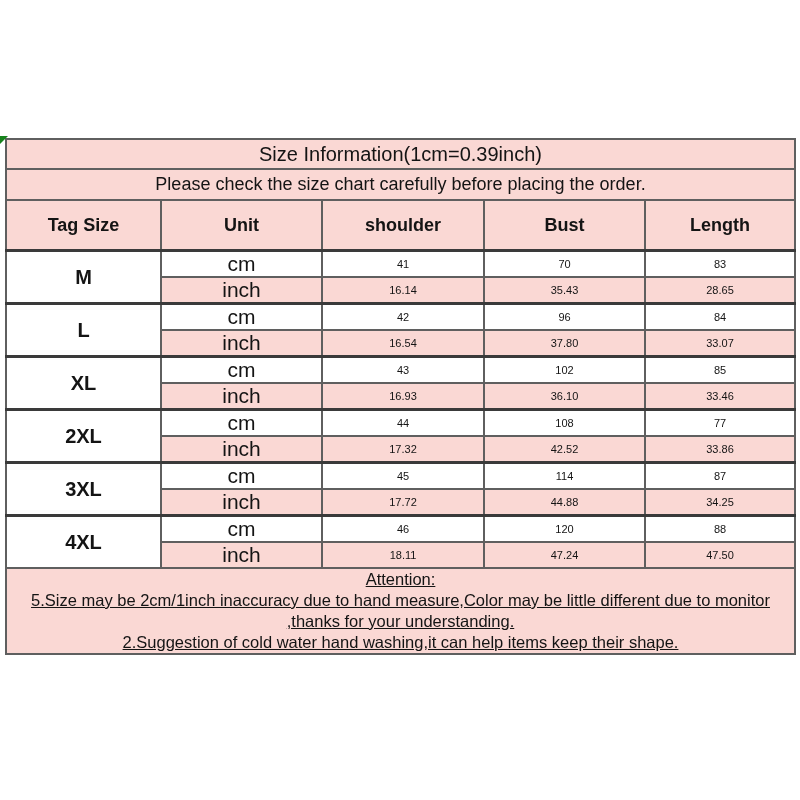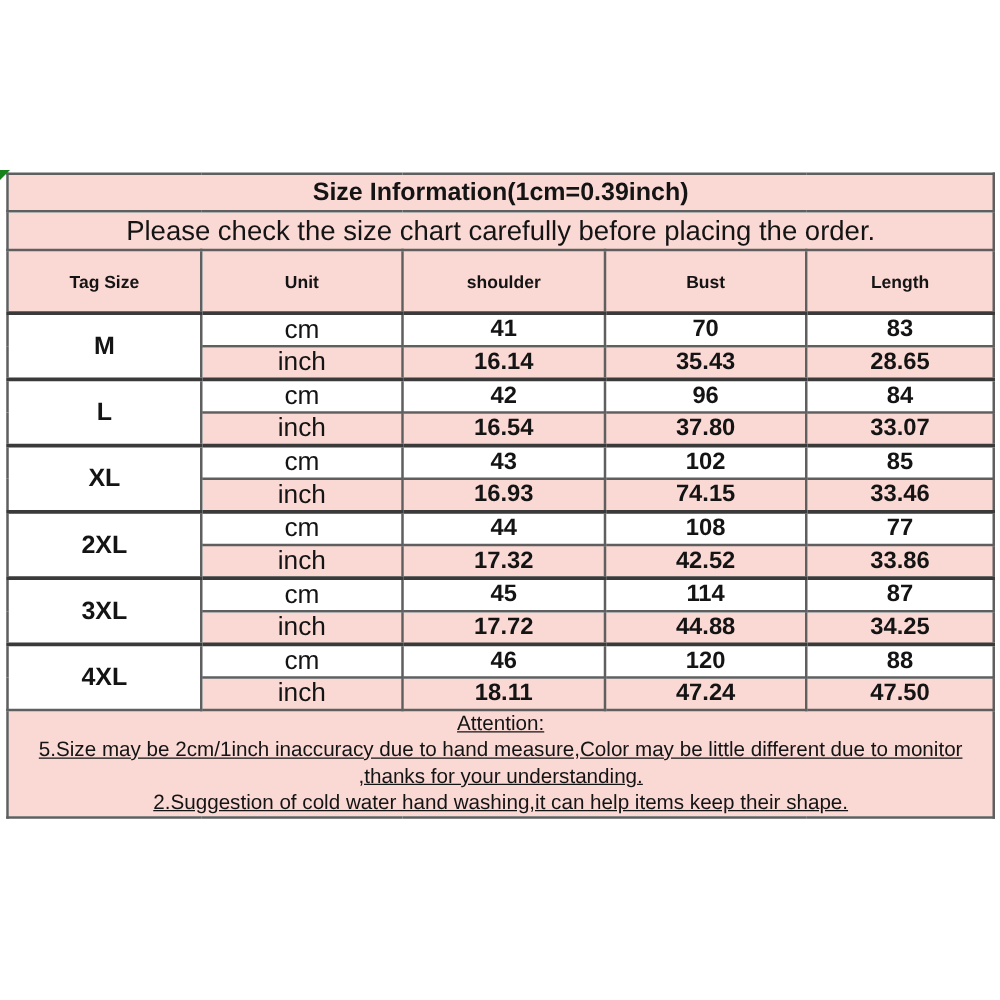--- a/index.html
+++ b/index.html
@@ -40,49 +40,48 @@
   .size-table td, .size-table th {
     border: 2px solid var(--border, #5f5f5f);
     text-align: center;
     vertical-align: middle;
     padding: 0;
     overflow: hidden;
     color: #141414;
   }
   .title-cell {
     background: var(--pink, #fad8d4);
-    font-weight: bold;
+    font-weight: normal;
     font-size: 20px;
     height: 28px;
   }
   .subtitle-cell {
     background: var(--pink, #fad8d4);
-    font-size: 22px;
+    font-size: 18px;
     height: 29px;
   }
   .size-table th {
     background: var(--pink, #fad8d4);
     font-weight: bold;
-    font-size: 14px;
+    font-size: 18px;
     height: 48px;
     border-bottom: 3px solid var(--border-dark, #3a3a3a);
   }
   .tag-cell {
     background: #ffffff;
     font-weight: bold;
     font-size: 20px;
   }
   .unit-cell {
     font-size: 21px;
     height: 21px;
   }
   .value-cell {
-    font-size: 19px;
+    font-size: 11px;
     height: 21px;
-    font-weight: bold;
   }
   tr.row-cm td { background: #ffffff; }
   tr.row-inch td { background: var(--pink, #fad8d4); }
   tr.group-start td { border-top: 3px solid var(--border-dark, #3a3a3a); }
   .attention-cell {
     background: var(--pink, #fad8d4);
     border-top: 3px solid var(--border-dark, #3a3a3a);
     text-align: left;
     font-size: 16.5px;
     line-height: 21px;
@@ -153,21 +152,21 @@
         <tr class="row-cm group-start">
           <td class="tag-cell" rowspan="2">XL</td>
           <td class="unit-cell">cm</td>
           <td class="value-cell">43</td>
           <td class="value-cell">102</td>
           <td class="value-cell">85</td>
         </tr>
         <tr class="row-inch">
           <td class="unit-cell">inch</td>
           <td class="value-cell">16.93</td>
-          <td class="value-cell">74.15</td>
+          <td class="value-cell">36.10</td>
           <td class="value-cell">33.46</td>
         </tr>
         <tr class="row-cm group-start">
           <td class="tag-cell" rowspan="2">2XL</td>
           <td class="unit-cell">cm</td>
           <td class="value-cell">44</td>
           <td class="value-cell">108</td>
           <td class="value-cell">77</td>
         </tr>
         <tr class="row-inch">

